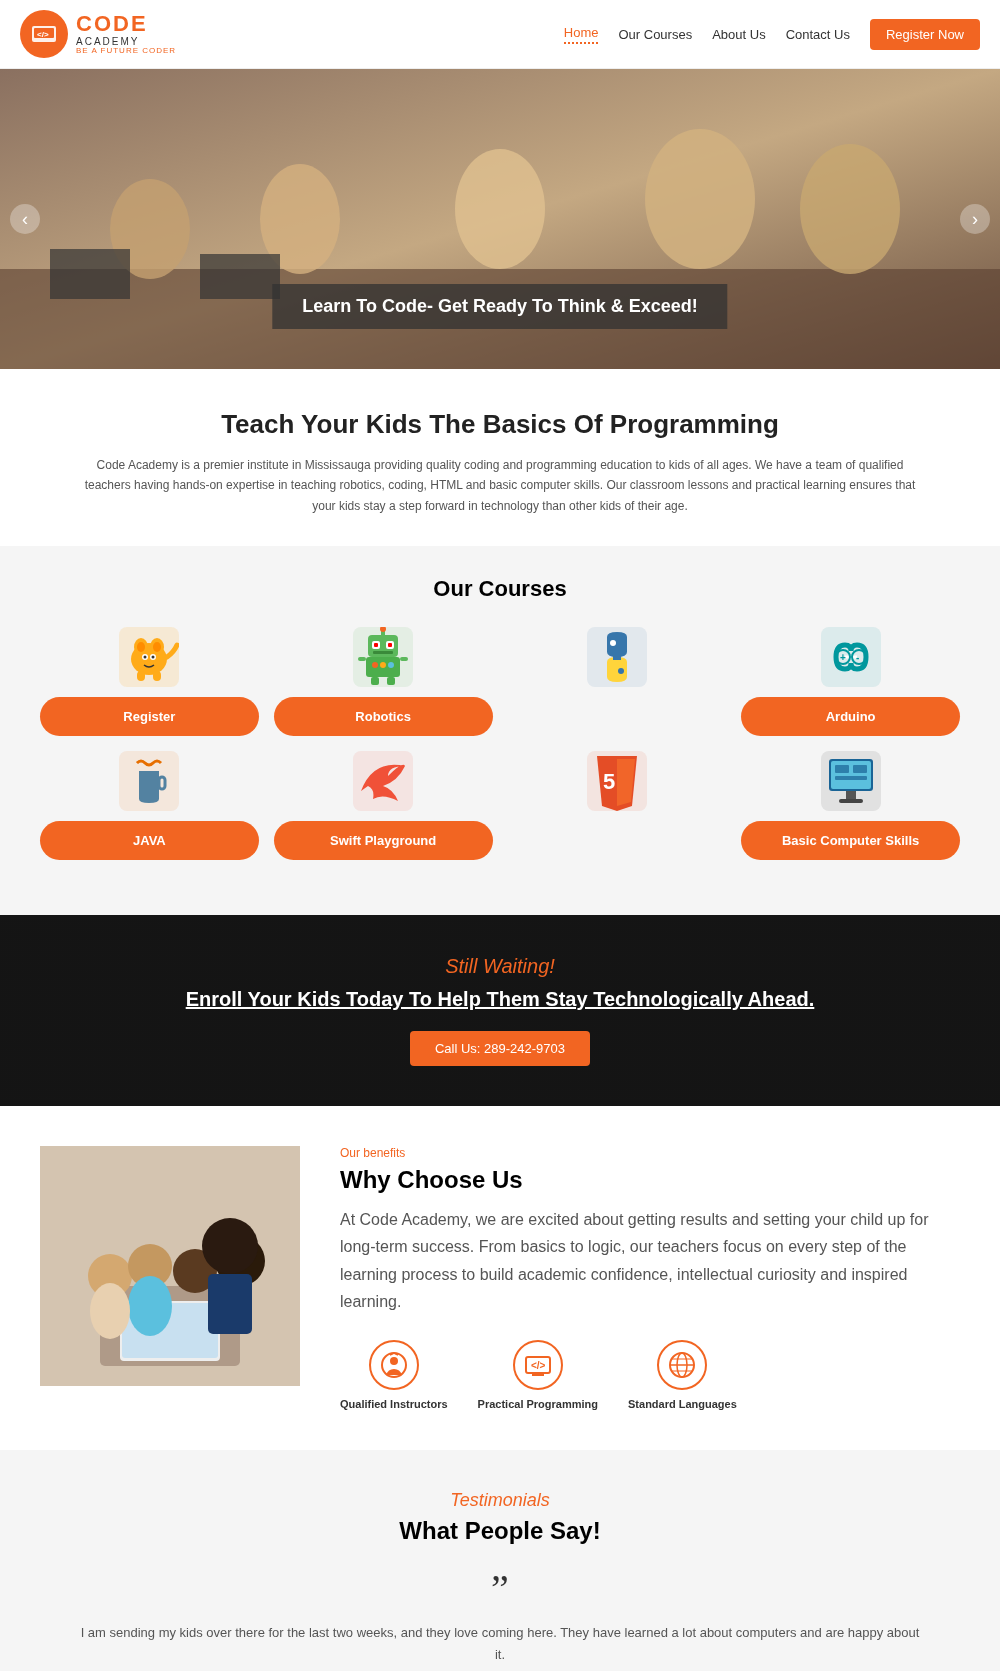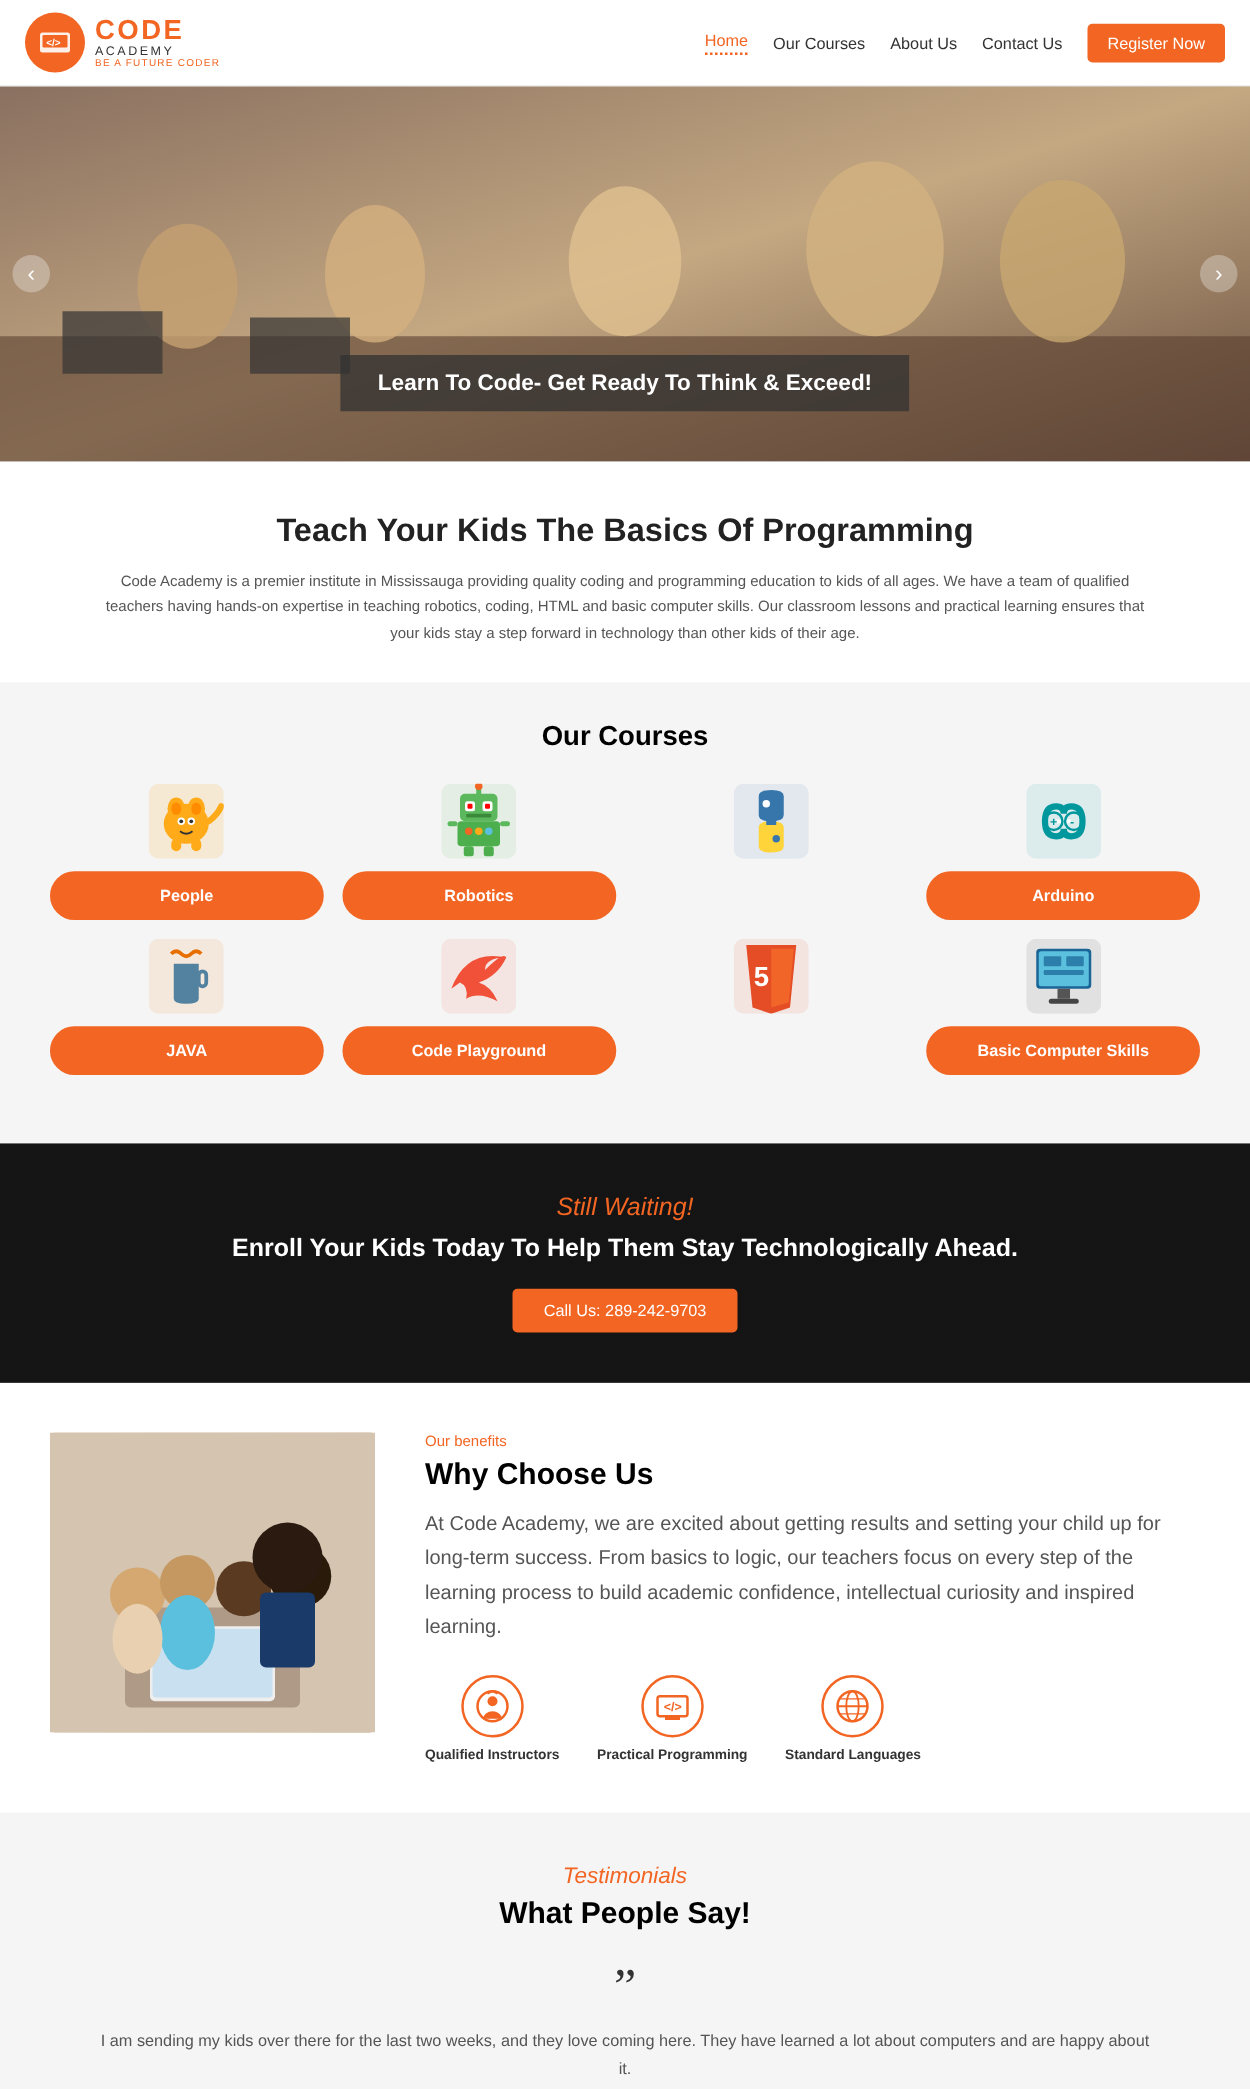--- a/index.html
+++ b/index.html
@@ -70,21 +70,21 @@
       text-align: center; width: 100%; font-size: 13px; font-weight: bold; cursor: pointer;
     }
 
     
     .enroll-banner {
       position: relative; padding: 40px 20px;
       background: linear-gradient(rgba(0,0,0,0.7), rgba(0,0,0,0.7)), #444;
       text-align: center; color: #fff;
     }
     .enroll-banner .still-waiting { color: #f26522; font-style: italic; font-size: 20px; margin-bottom: 10px; }
-    .enroll-banner h3 { font-size: 20px; margin-bottom: 20px; }
+    .enroll-banner h3 { font-size: 20px; margin-bottom: 20px; text-decoration: underline; }
     .call-btn {
       background: #f26522; color: #fff; padding: 10px 25px;
       border-radius: 4px; font-size: 13px; cursor: pointer; border: none; display: inline-block;
     }
 
     
     .why-section { display: flex; align-items: flex-start; padding: 40px; gap: 40px; }
     .why-img {
       width: 260px; height: 240px; flex-shrink: 0; border-radius: 4px;
       background: linear-gradient(135deg, #e8d5c0 0%, #c4a882 100%);
@@ -190,21 +190,21 @@
           <circle cx="26" cy="30" r="1.5" fill="#333"></circle>
           <circle cx="34" cy="30" r="1.5" fill="#333"></circle>
           <path d="M25,38 Q30,42 35,38" stroke="#333" stroke-width="1.5" fill="none"></path>
 
           <rect x="18" y="44" width="8" height="10" rx="4" fill="#ffab19"></rect>
           <rect x="34" y="44" width="8" height="10" rx="4" fill="#ffab19"></rect>
 
           <path d="M48,30 Q55,25 58,18" stroke="#ffab19" stroke-width="5" fill="none" stroke-linecap="round"></path>
         </svg>
       </div>
-      <div class="course-btn">People</div>
+      <div class="course-btn">Register</div>
     </div>
 
     <div class="course-item">
       <div class="course-icon">
         <svg width="60" height="60" viewBox="0 0 60 60">
           <rect width="60" height="60" rx="8" fill="#4caf50" opacity="0.1"></rect>
 
           <rect x="15" y="8" width="30" height="22" rx="4" fill="#5cb85c"></rect>
           <rect x="13" y="30" width="34" height="20" rx="3" fill="#4cae4c"></rect>
 
@@ -283,21 +283,21 @@
     </div>
 
     <div class="course-item">
       <div class="course-icon">
         <svg width="60" height="60" viewBox="0 0 60 60">
           <rect width="60" height="60" rx="8" fill="#f05138" opacity="0.1"></rect>
 
           <path d="M8,40 Q20,8 52,15 Q35,15 35,25 Q50,10 52,15 Q45,30 30,35 Q40,38 45,50 Q30,42 20,48 Q22,38 15,35 Q8,40 8,40 Z" fill="#f05138"></path>
         </svg>
       </div>
-      <div class="course-btn">Code Playground</div>
+      <div class="course-btn">Swift Playground</div>
     </div>
 
     <div class="course-item">
       <div class="course-icon">
         <svg width="60" height="60" viewBox="0 0 60 60">
           <rect width="60" height="60" rx="8" fill="#e44d26" opacity="0.1"></rect>
 
           <path d="M10,5 L50,5 L45,55 L30,60 L15,55 Z" fill="#e44d26"></path>
           <path d="M30,55 L44,51 L48,8 L30,8 Z" fill="#f16529"></path>
           <text x="16" y="38" font-size="22" fill="white" font-weight="bold">5</text>

